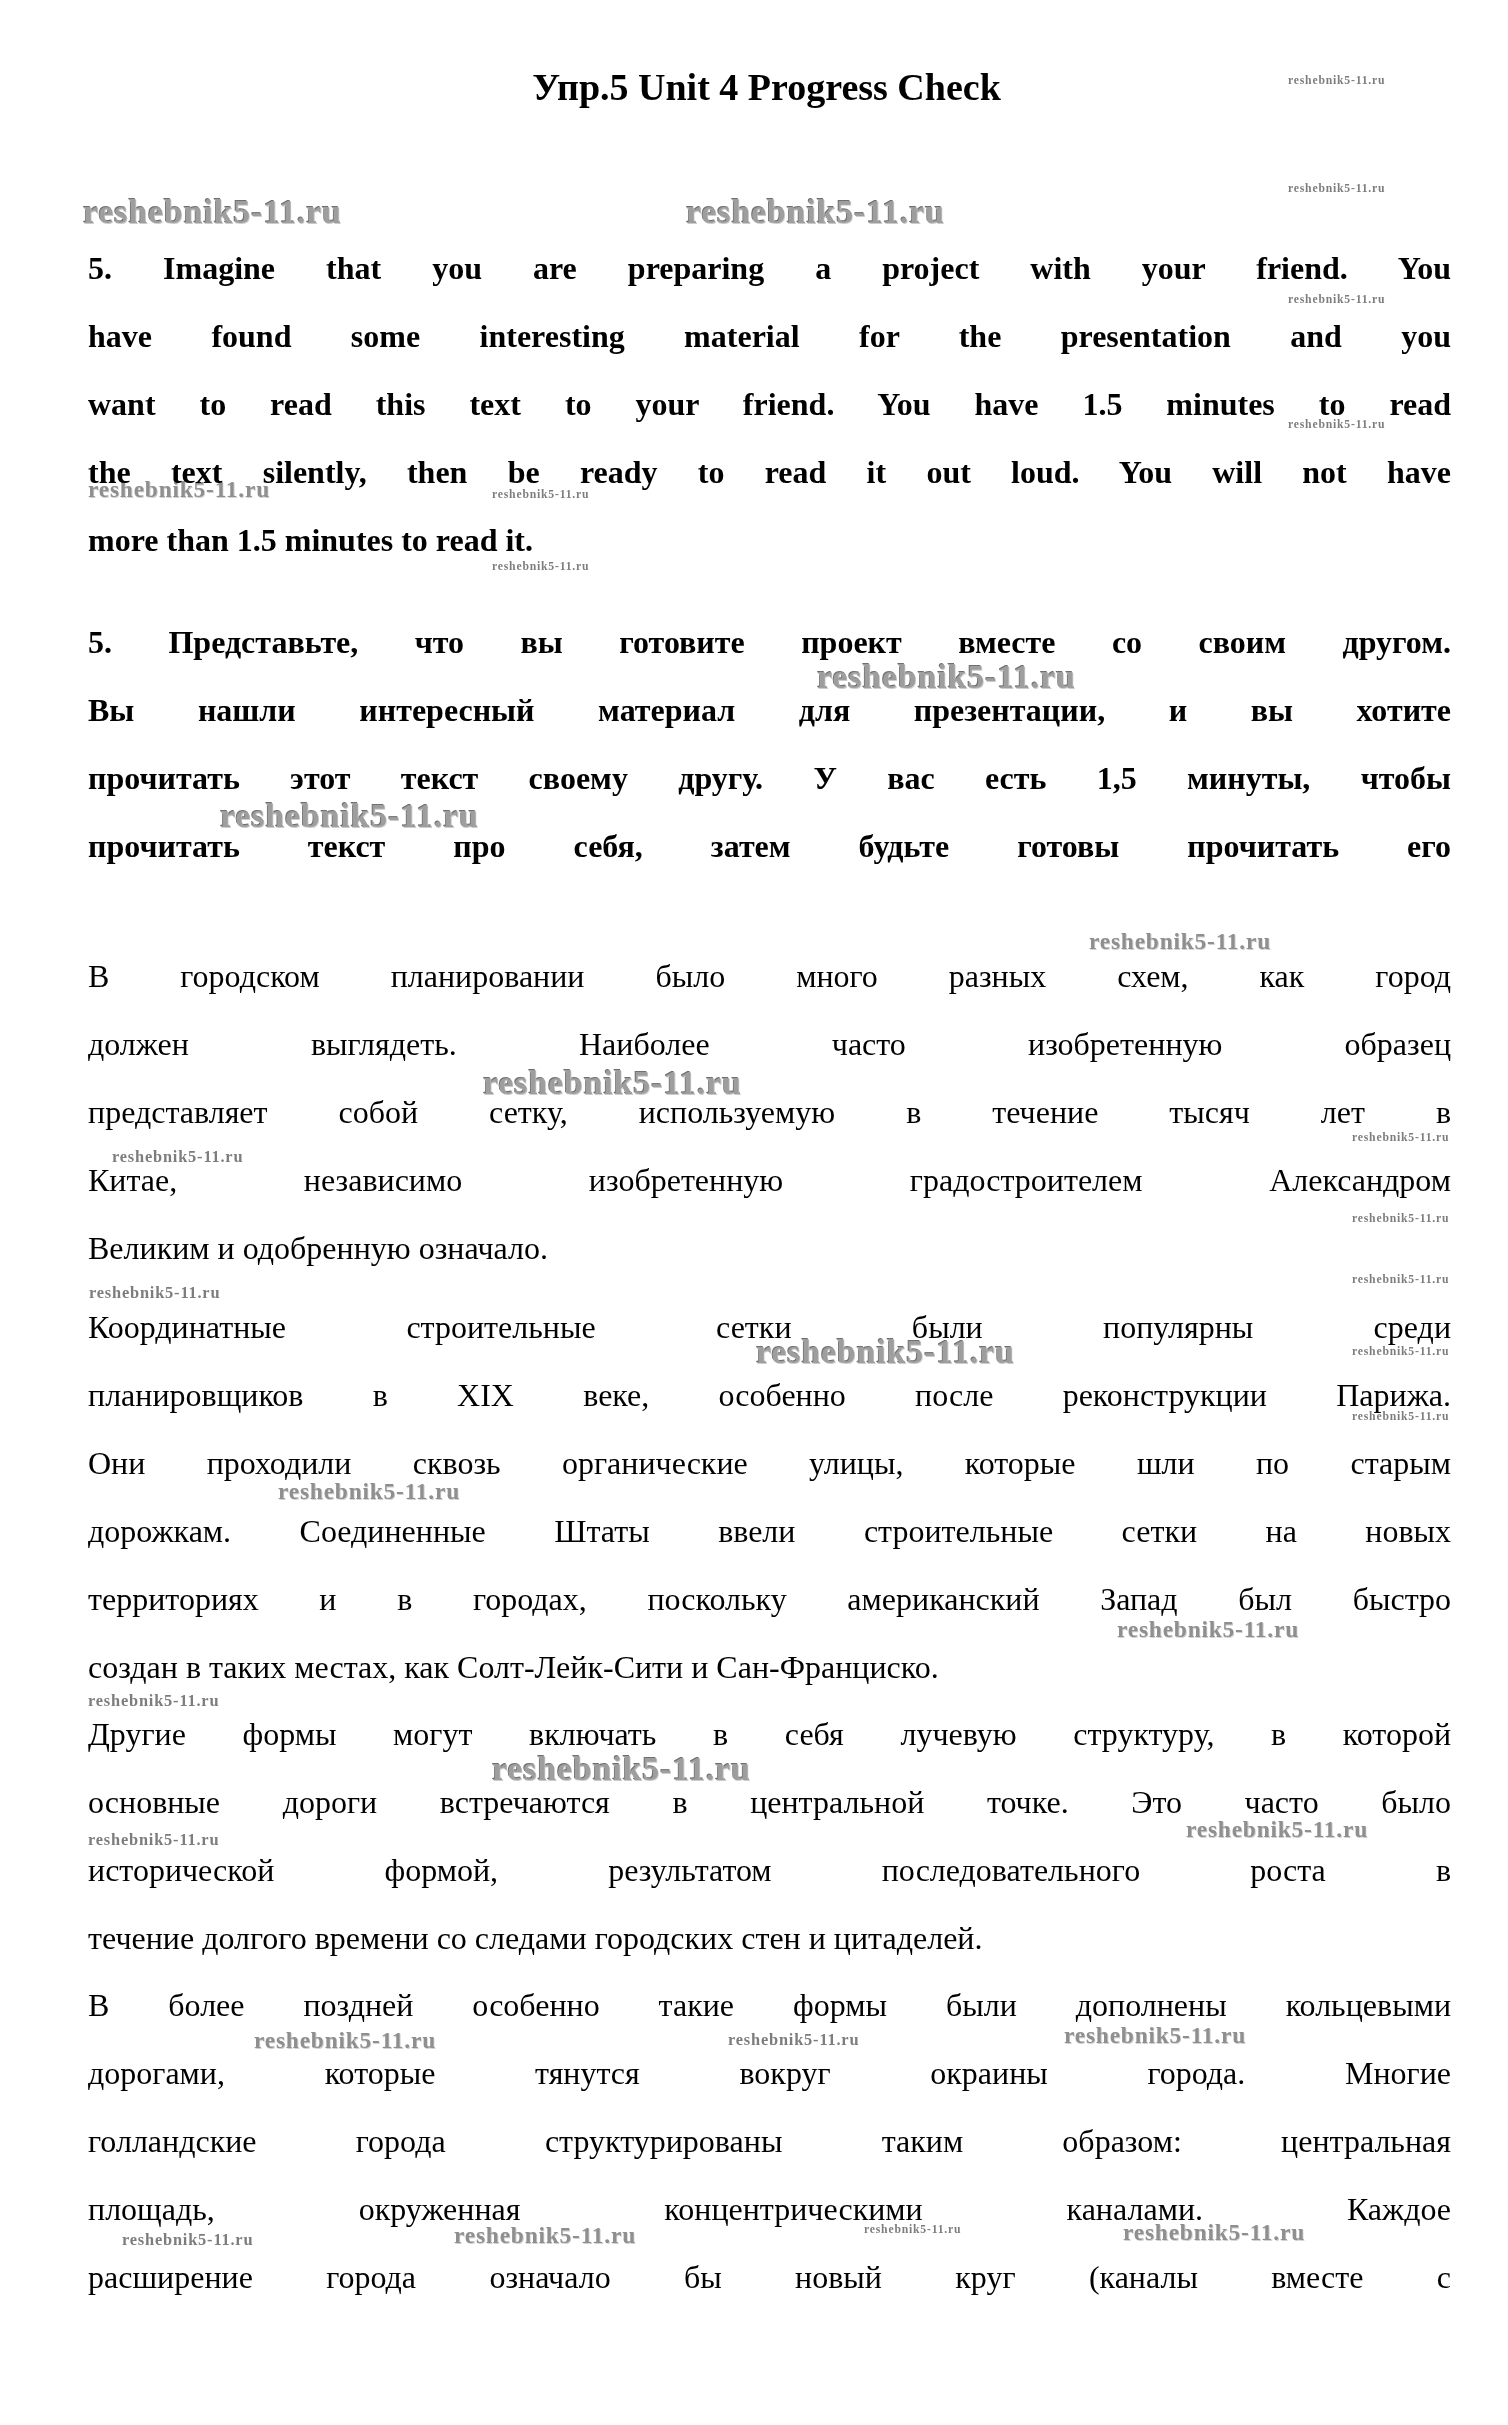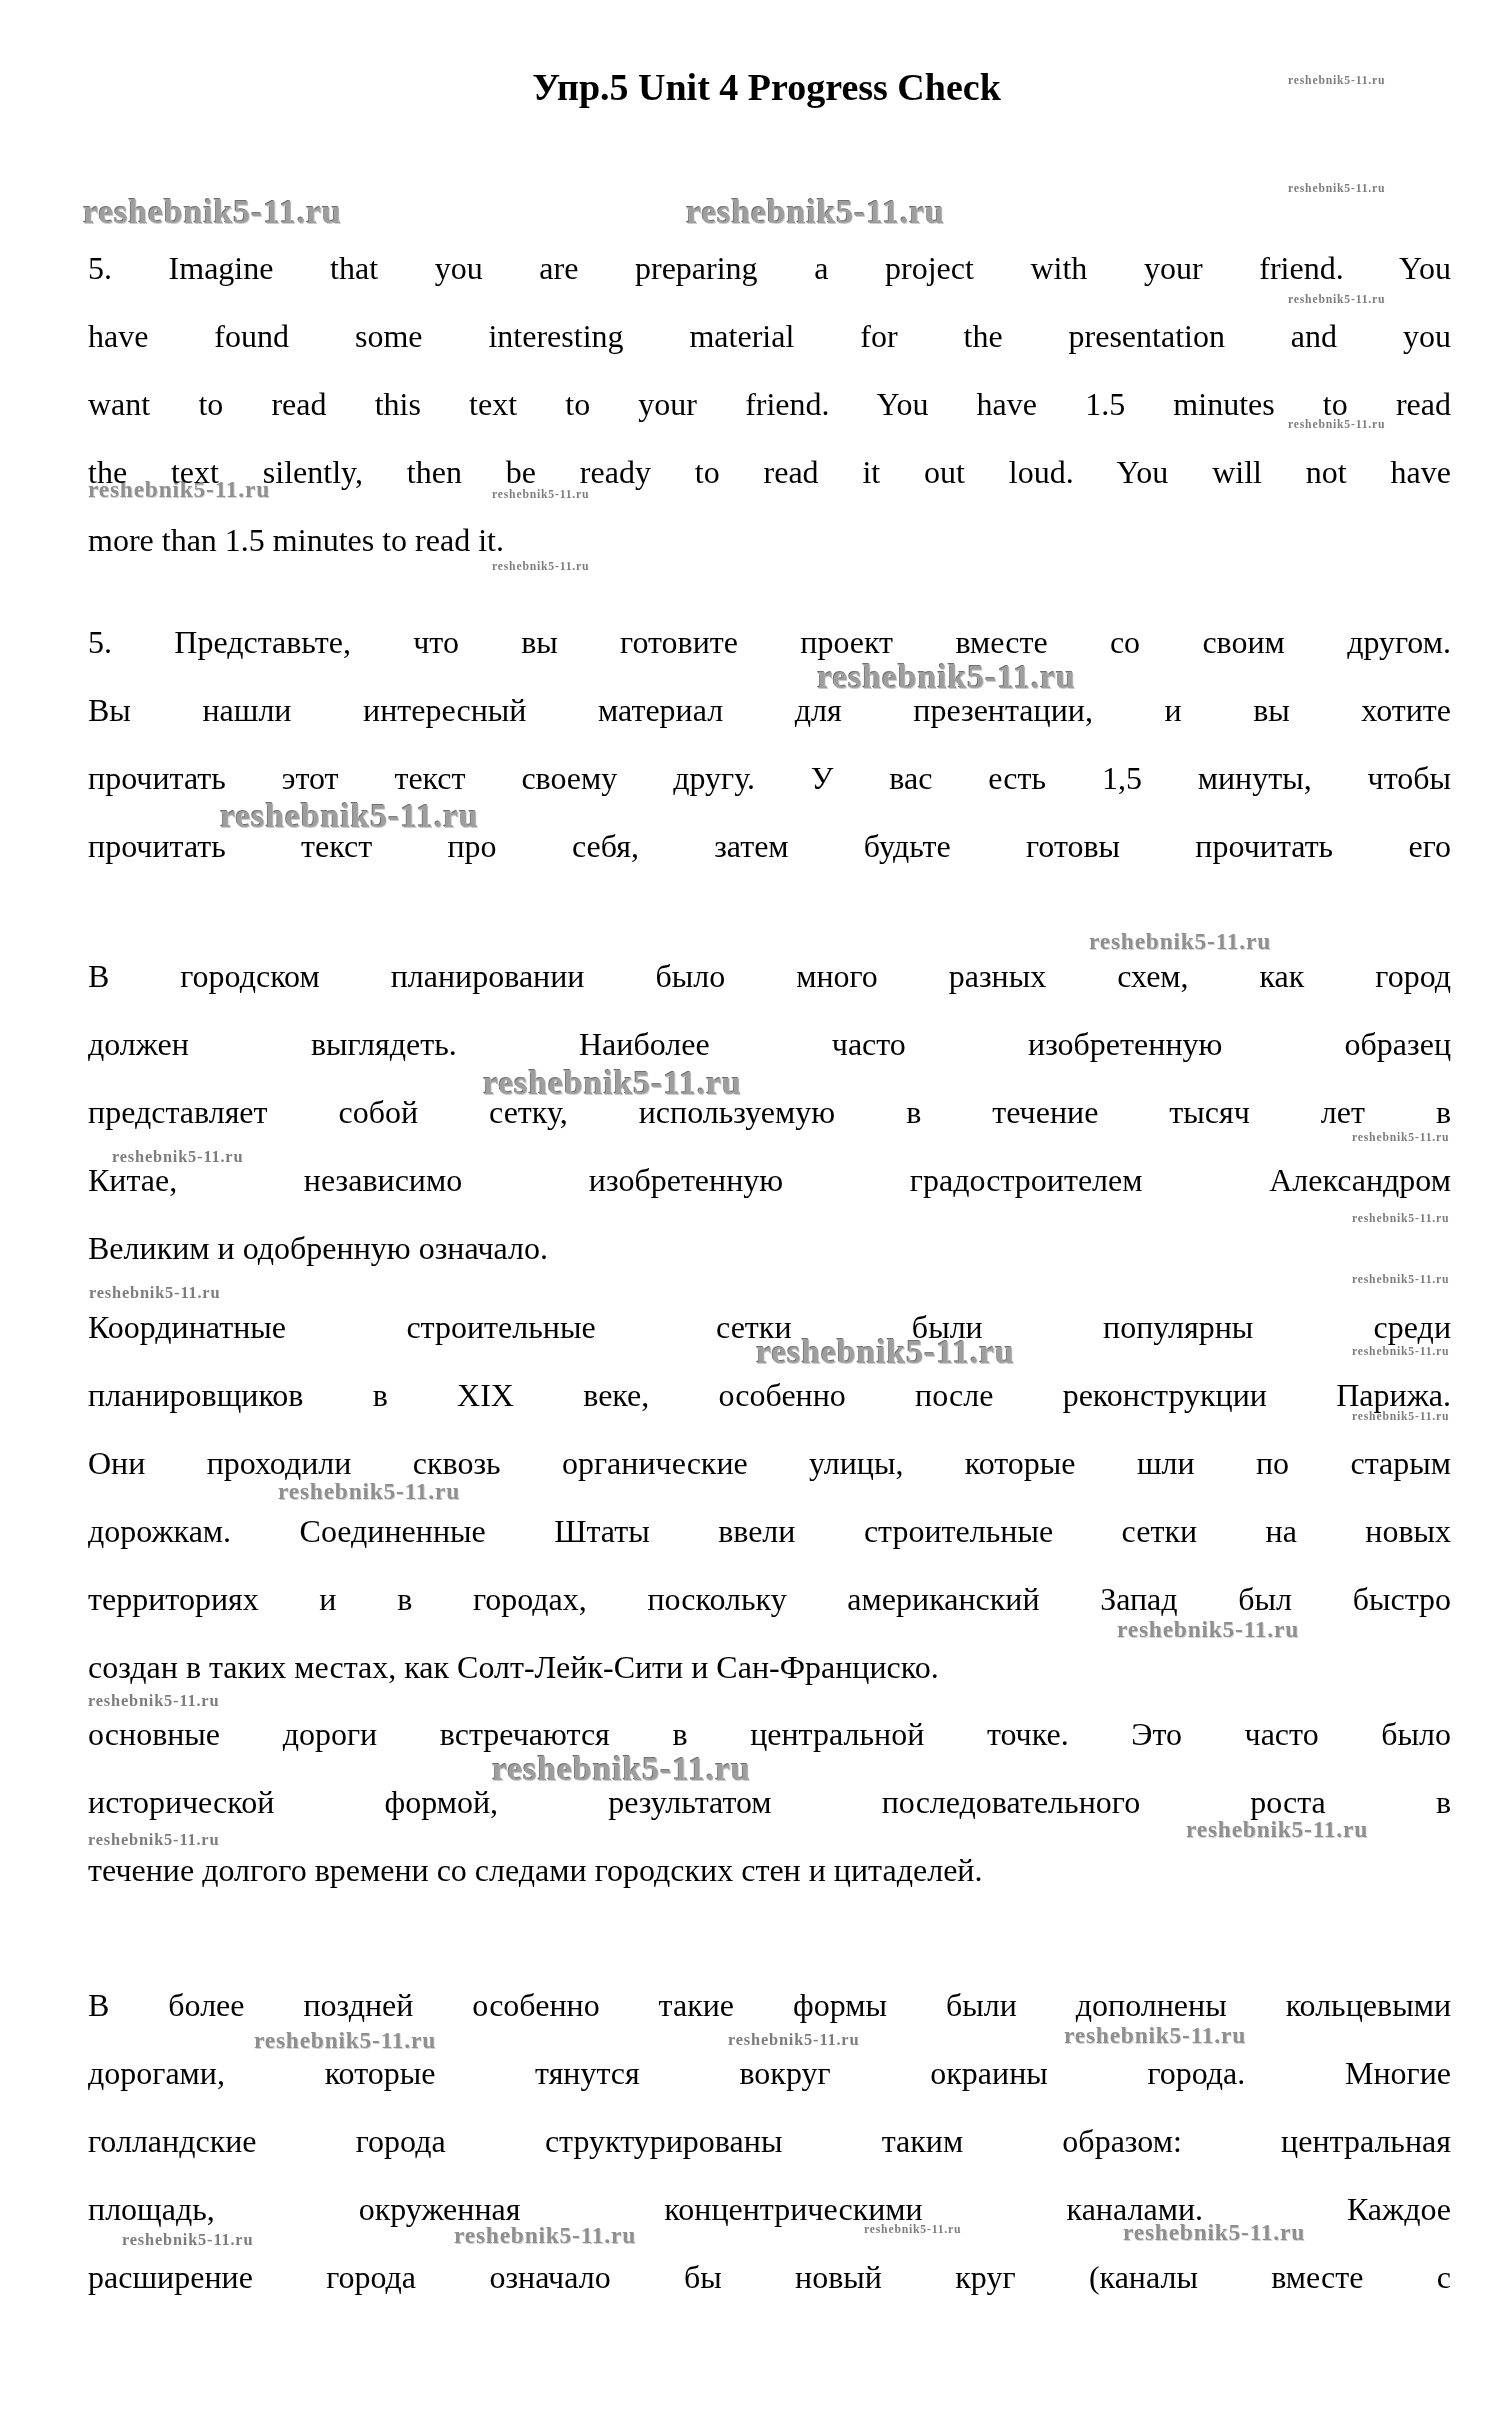--- a/index.html
+++ b/index.html
@@ -13,21 +13,21 @@
   }
   .title{
     position:absolute;top:56px;left:0;width:100%;
     margin:12px;text-align:center;
     font-size:38px;font-weight:bold;line-height:1;
     z-index:2;
   }
   .para{
     position:absolute;left:88px;width:1363px;z-index:2;
   }
-  .bold{font-weight:normal;}
+  .bold{font-weight:bold;}
   .line{
     height:68px;line-height:68px;font-size:32px;
     white-space:normal;
   }
   .j{text-align:justify;text-align-last:justify;-moz-text-align-last:justify;}
   .e{text-align:left;text-align-last:left;}
   
   .wm-layer{position:absolute;left:0;top:0;width:100%;height:100%;z-index:1;}
   .wm{
     position:absolute;font-weight:bold;white-space:nowrap;line-height:1;
@@ -108,20 +108,21 @@
   <div class="para" style="top:1293px">
     <div class="line j">Координатные строительные сетки были популярны среди</div>
     <div class="line j">планировщиков в XIX веке, особенно после реконструкции Парижа.</div>
     <div class="line j">Они проходили сквозь органические улицы, которые шли по старым</div>
     <div class="line j">дорожкам. Соединенные Штаты ввели строительные сетки на новых</div>
     <div class="line j">территориях и в городах, поскольку американский Запад был быстро</div>
     <div class="line e">создан в таких местах, как Солт-Лейк-Сити и Сан-Франциско.</div>
   </div>
 
   <div class="para" style="top:1700px">
+    <div class="line j">Другие формы могут включать в себя лучевую структуру, в которой</div>
     <div class="line j">основные дороги встречаются в центральной точке. Это часто было</div>
     <div class="line j">исторической формой, результатом последовательного роста в</div>
     <div class="line e">течение долгого времени со следами городских стен и цитаделей.</div>
   </div>
 
   <div class="para" style="top:1971px">
     <div class="line j">В более поздней особенно такие формы были дополнены кольцевыми</div>
     <div class="line j">дорогами, которые тянутся вокруг окраины города. Многие</div>
     <div class="line j">голландские города структурированы таким образом: центральная</div>
     <div class="line j">площадь, окруженная концентрическими каналами. Каждое</div>

